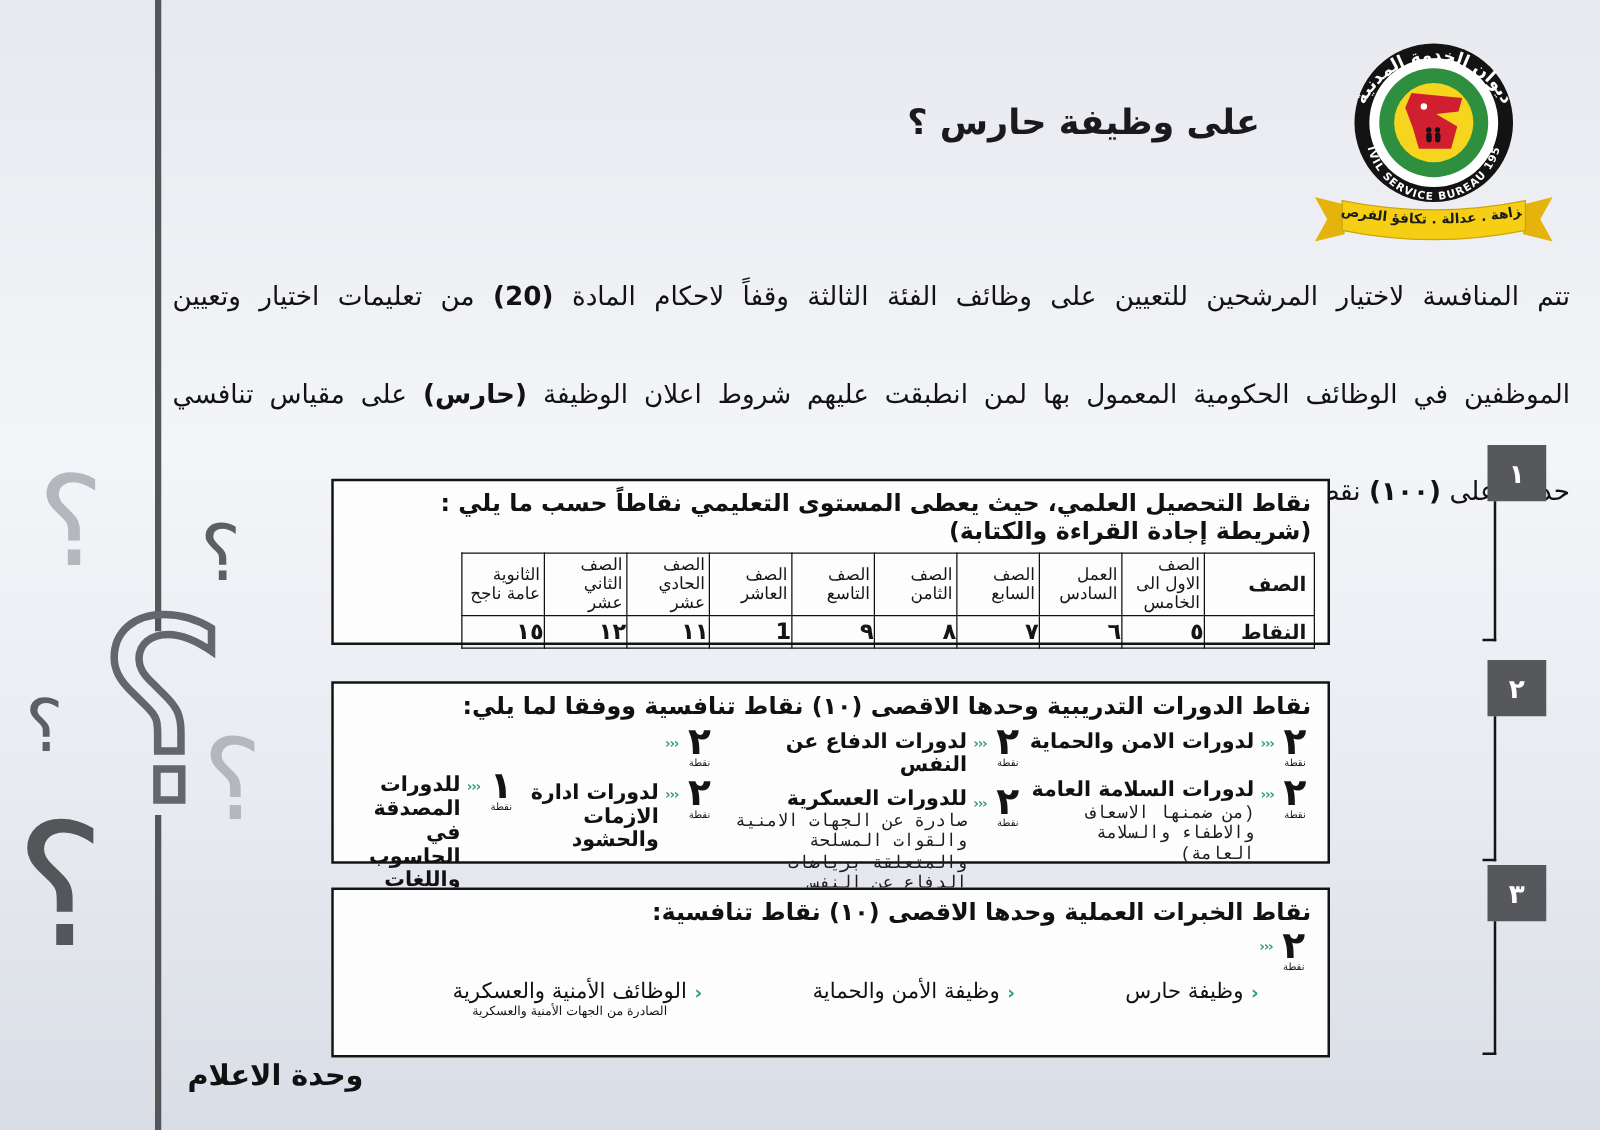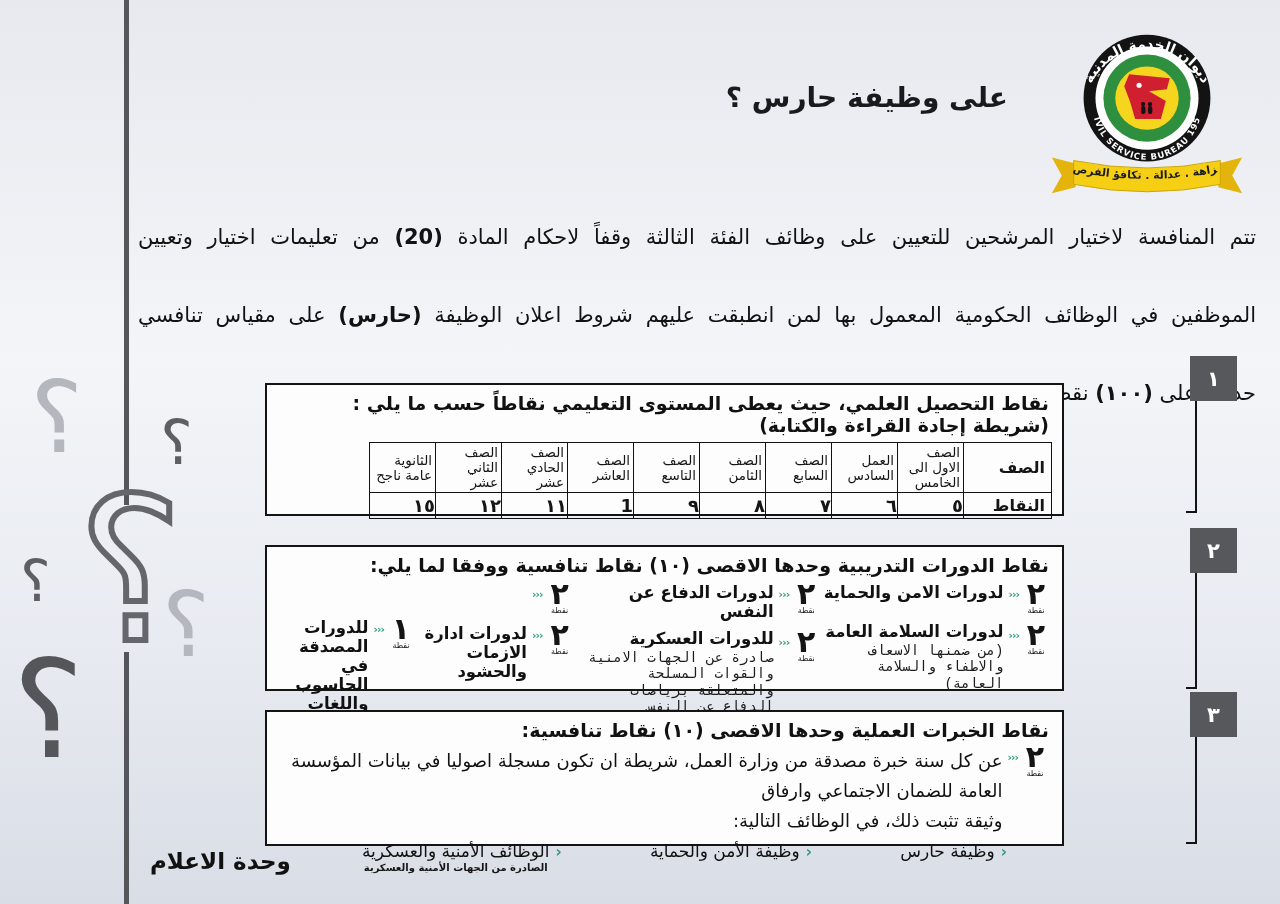--- a/index.html
+++ b/index.html
@@ -67,21 +67,21 @@
           margin:7px 3px 0 5px; flex:none; }
   .clabel { font-size:16.5px; font-weight:bold; line-height:1.15; margin-top:3px; color:#111; }
   .csub { font-size:14px; font-weight:normal; line-height:1.18; color:#1c1c1c; margin-top:1px;font-family:Liberation Mono, monospace; }
   
   .exp-row { display:flex; padding:3px 13px 0 10px; }
   .exp-text { font-size:18px; line-height:30px; text-align:right; color:#111; margin-top:2px; }
   .jobs-row { display:flex; justify-content:space-between; padding:5px 55px 0 95px; }
   .job { display:flex; align-items:flex-start; }
   .jchev { color:#2f9e74; font-size:15px; font-weight:bold; margin:2px 0 0 6px; }
   .jlabel { font-size:17px; font-weight:normal; color:#111; line-height:1.2; }
-  .jsub { font-size:10px; font-weight:bold; text-align:center; margin-top:1px; }
+  .jsub { font-size:10px; font-weight:normal; text-align:center; margin-top:1px; }
   
   .footer { position:absolute; left:150px; top:848px; font-size:23px; font-weight:bold; color:#111; }
 </style>
 </head>
 <body>
 
 <div class="page">
 
   <div class="vline seg1"></div>
   <div class="vline seg2"></div>
@@ -254,24 +254,20 @@
   </div>
 
   <div class="section-box box3">
     <div class="sec-header">نقاط الخبرات العملية وحدها الاقصى (١٠) نقاط تنافسية:</div>
     <div class="exp-row">
       <span class="pbadge">
           <span class="num">٢</span>
           <span class="pw">نقطة</span>
         </span>
       <span class="chev">‹‹‹</span>
-      <span class="exp-text">
-        <div>عن كل سنة خبرة مصدقة من وزارة العمل، شريطة ان تكون مسجلة اصوليا في بيانات المؤسسة العامة للضمان الاجتماعي وارفاق</div>
-        <div>وثيقة تثبت ذلك، في الوظائف التالية:</div>
-      </span>
     </div>
     <div class="jobs-row">
       <div class="job">
         <span class="jchev">‹</span>
         <span class="jlabel">وظيفة حارس</span>
       </div>
       <div class="job">
         <span class="jchev">‹</span>
         <span class="jlabel">وظيفة الأمن والحماية</span>
       </div>

